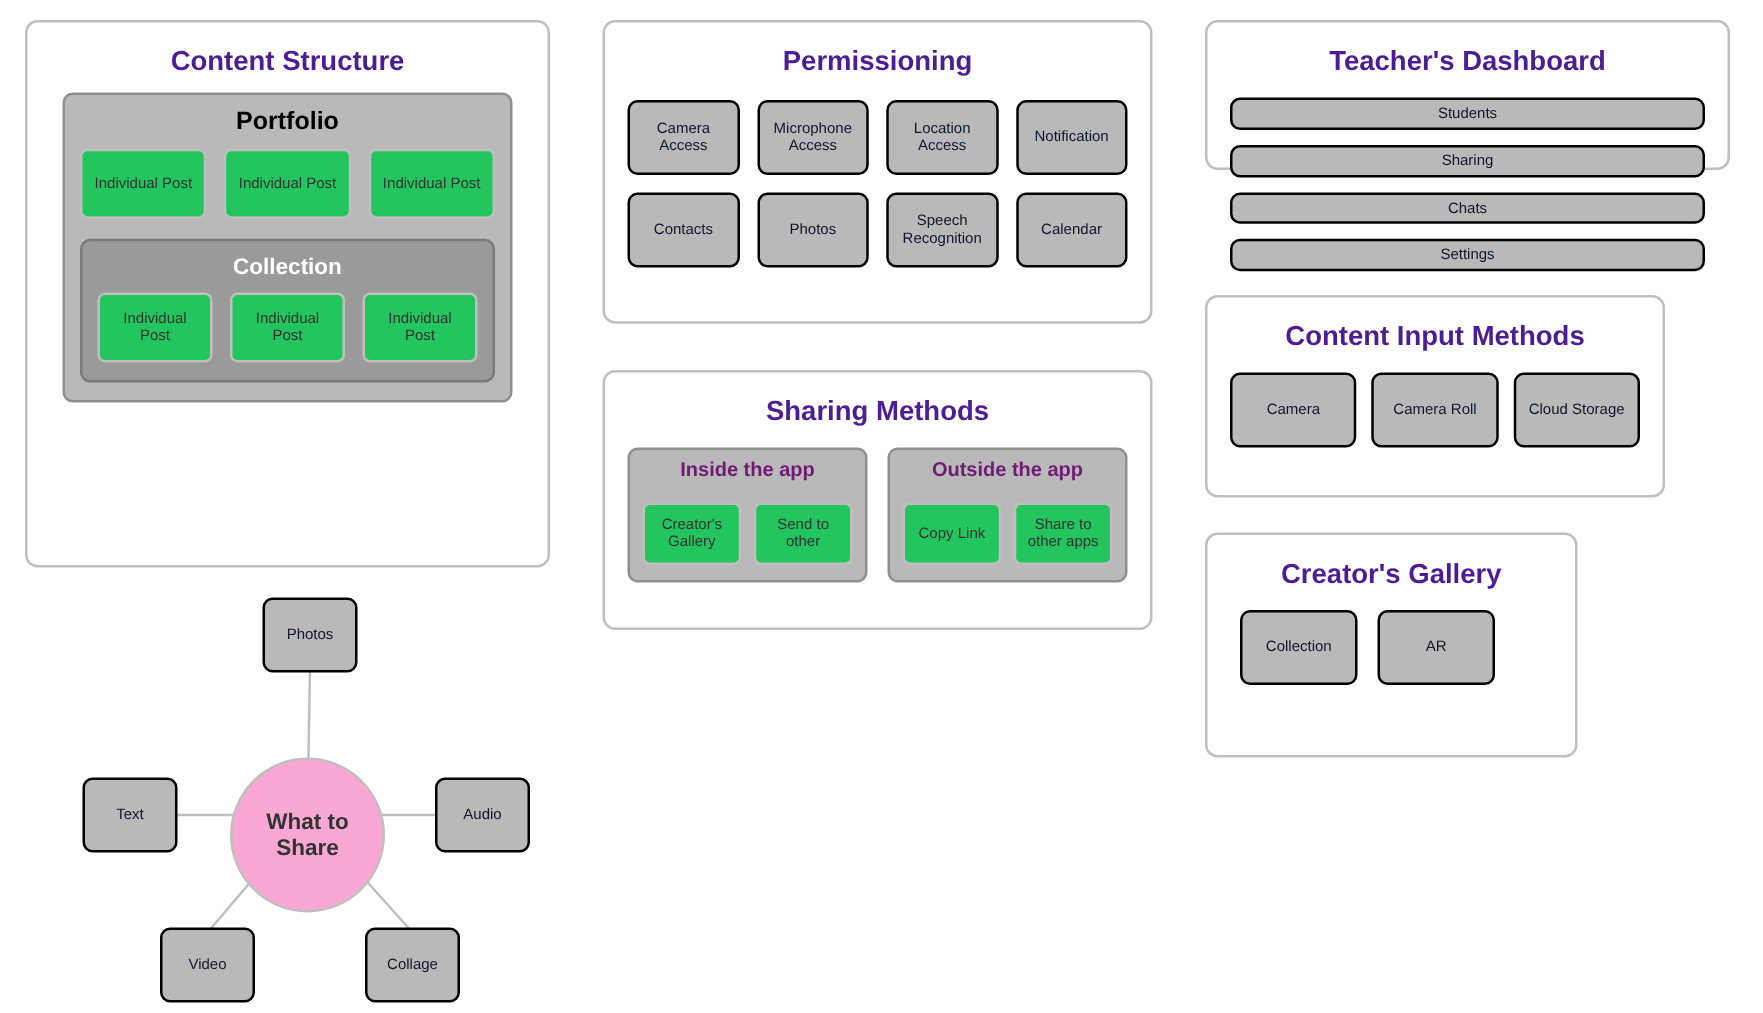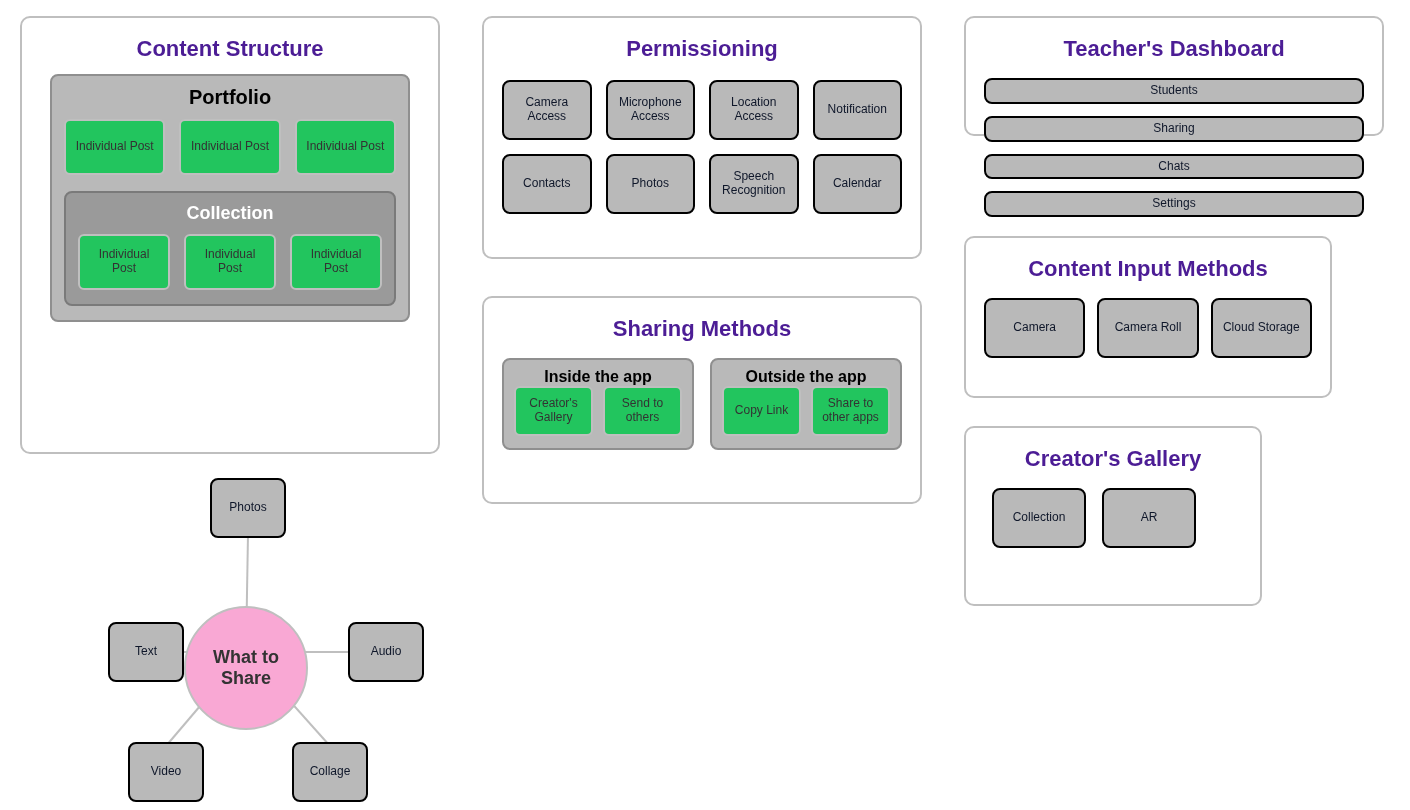--- a/index.html
+++ b/index.html
@@ -114,24 +114,24 @@
   .sm-row { display: flex; gap: 16px; padding: 4px; }
   .sm-group {
     flex: 1 1 0;
     background: #b9b9b9;
     border: 2px solid #8f8f8f;
     border-radius: 8px;
     padding: 8px 10px 12px 10px;
   }
   .sm-group-title {
     text-align: center;
-    color: #000000;
+    color: #701a75;
     font-size: 16px;
     font-weight: 600;
-    margin-bottom: 0;
+    margin-bottom: 16px;
   }
   .sm-group .row { gap: 10px; }
   .sm-group .chip-white { flex: 1 1 0; height: 50px; }
 
   
   #content-input { left: 964px; top: 236px; width: 368px; height: 162px; }
   #content-input .row { padding: 4px; }
   #content-input .chip { flex: 1 1 0; height: 60px; }
 
   
@@ -165,21 +165,21 @@
     align-items: center;
     justify-content: center;
     text-align: center;
     font-size: 18px;
     font-weight: 700;
     color: #333;
     padding: 0 8px;
   }
   
   #node-photos  { left: 150px; top: 4px; }
-  #node-text    { left: 6px;   top: 148px; margin-left: 42px; }
+  #node-text    { left: 6px;   top: 148px; }
   #node-audio   { left: 288px; top: 148px; }
   #node-video   { left: 68px;  top: 268px; }
   #node-collage { left: 232px; top: 268px; }
 
   
   #what-to-share svg.connectors {
     position: absolute;
     left: 0; top: 0;
     width: 360px; height: 326px;
     z-index: 0;
@@ -236,21 +236,21 @@
   </div>
 </div>
 
 <div id="sharing-methods" class="panel">
   <div class="panel-title">Sharing Methods</div>
   <div class="sm-row">
     <div class="sm-group">
       <div class="sm-group-title">Inside the app</div>
       <div class="row">
         <div class="chip-white">Creator's Gallery</div>
-        <div class="chip-white">Send to others</div>
+        <div class="chip-white">Send to other</div>
       </div>
     </div>
     <div class="sm-group">
       <div class="sm-group-title">Outside the app</div>
       <div class="row">
         <div class="chip-white">Copy Link</div>
         <div class="chip-white">Share to other apps</div>
       </div>
     </div>
   </div>

